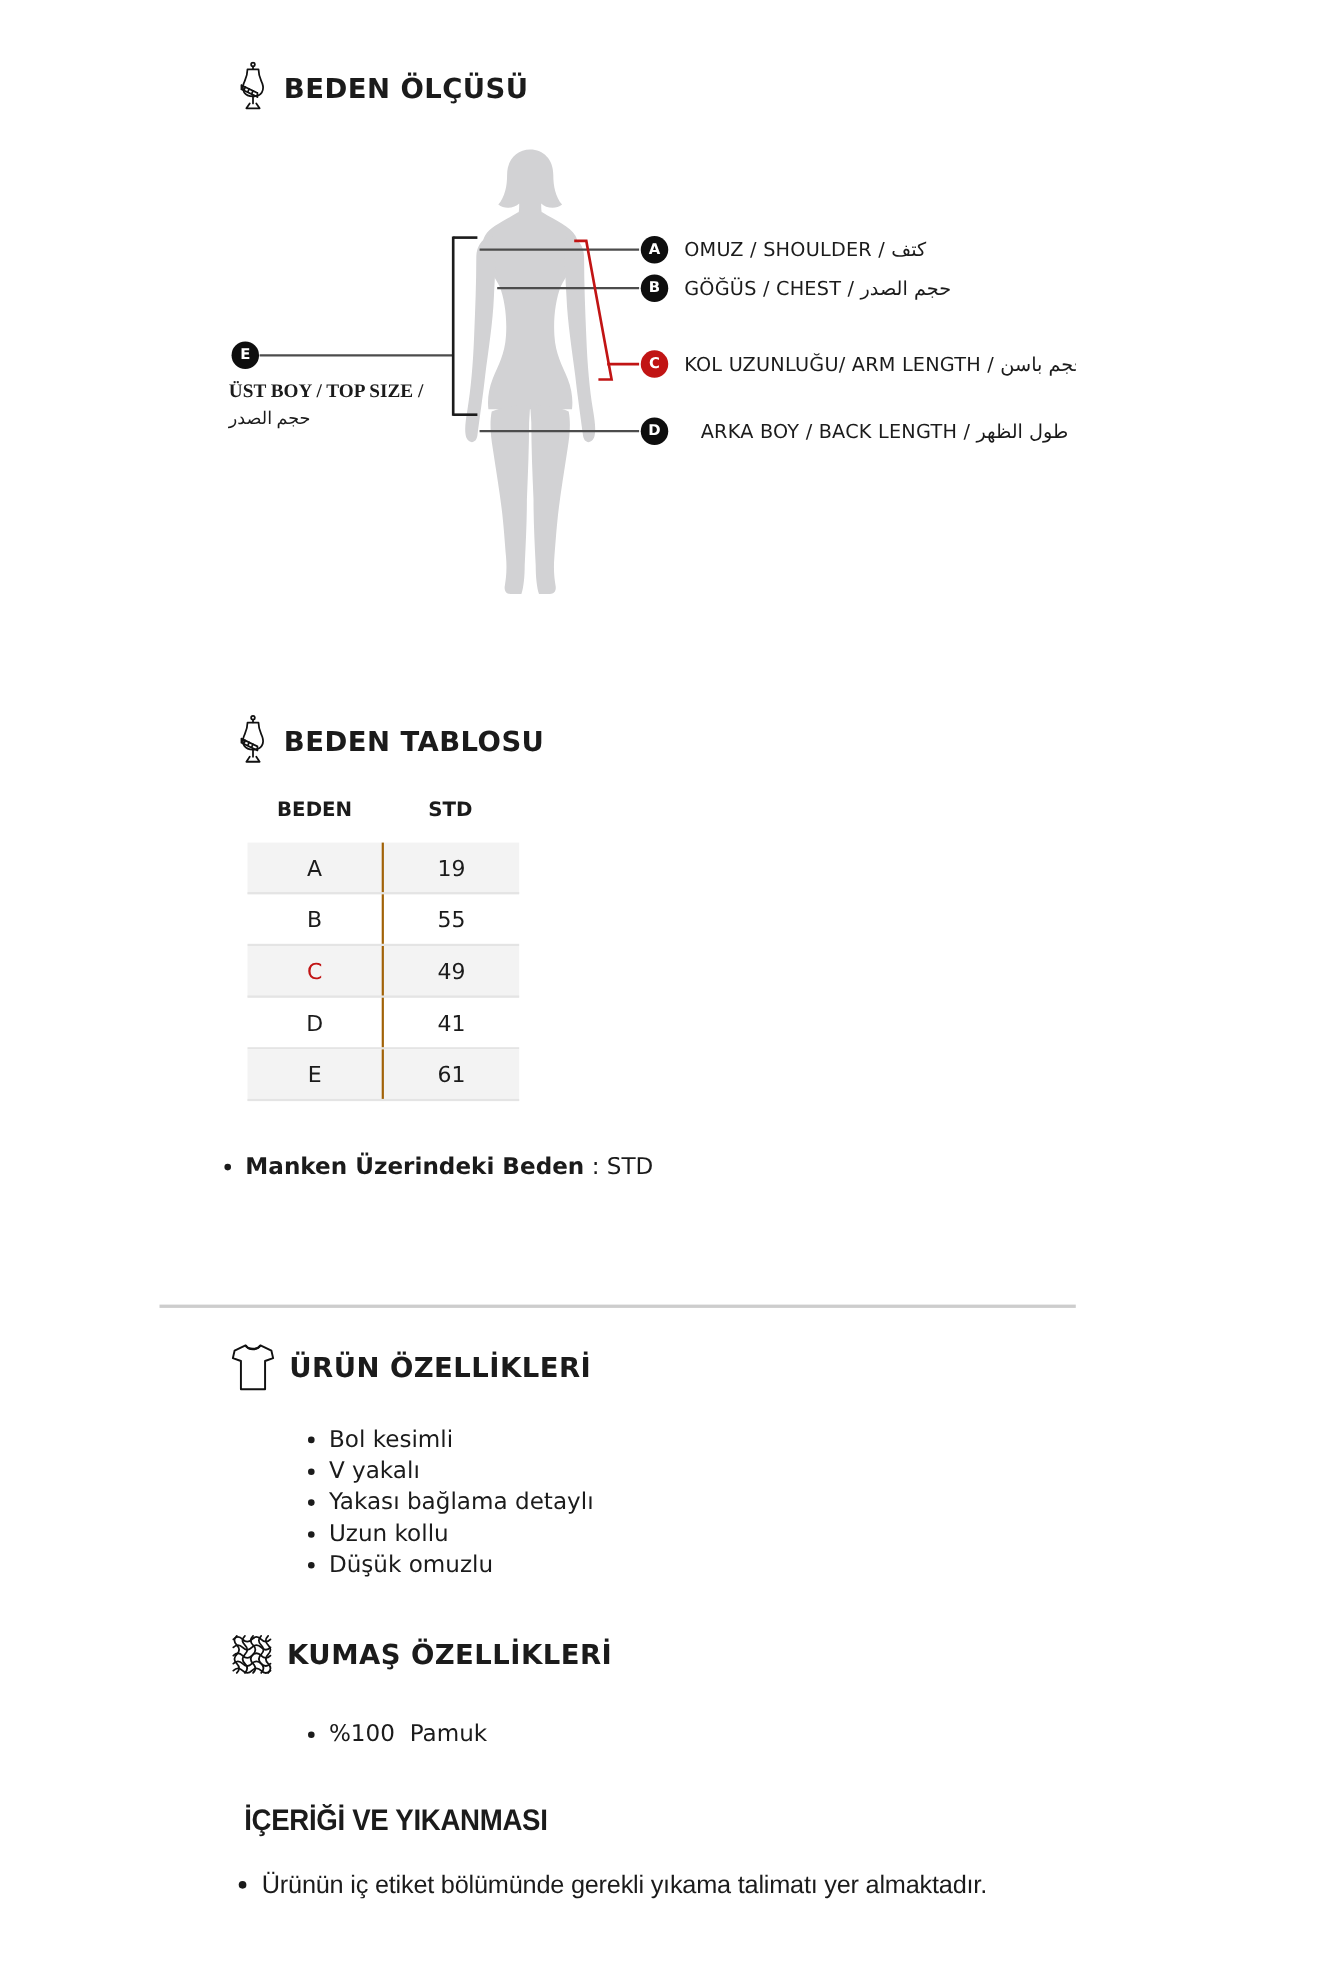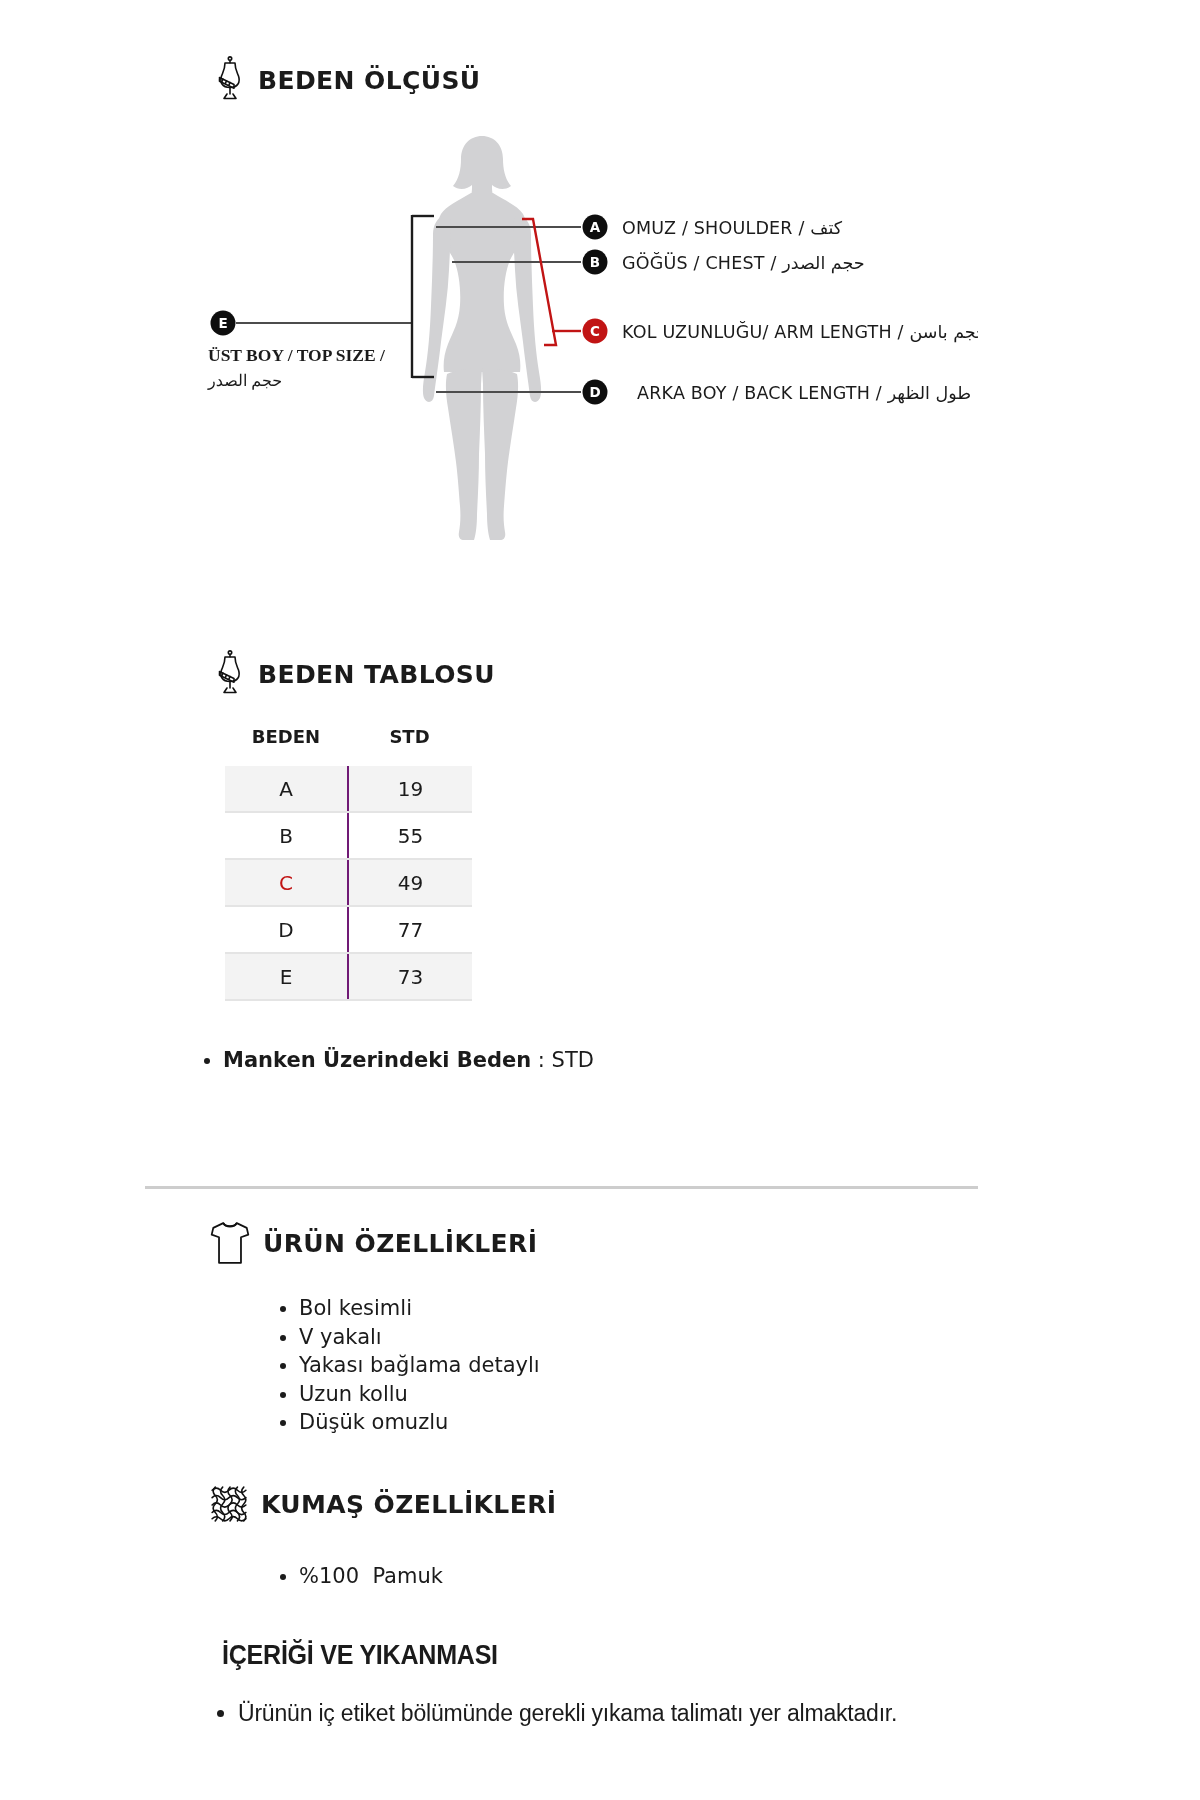--- a/index.html
+++ b/index.html
@@ -29,21 +29,21 @@
 
   
   .thead{position:absolute;left:225px;top:726px;width:247px;display:flex;font-weight:700;font-size:18px;}
   .thead .c1{width:122px;text-align:center;}
   .thead .c2{width:125px;text-align:center;}
   .stable{position:absolute;left:225px;top:766px;width:247px;}
   .srow{display:flex;height:45px;border-bottom:2px solid #e4e4e4;font-size:20px;}
   .srow:nth-child(odd){background:#f3f3f3;}
   .srow .c1,.srow .c2{display:flex;align-items:center;justify-content:center;}
   .srow .c1{width:122px;}
-  .srow .c2{width:123px;border-left:2px solid #701a75;}
+  .srow .c2{width:123px;border-left:2px solid #a16207;}
   .red-text{color:#c11414;}
 
   
   .mk{position:absolute;left:205px;top:1046px;margin:0;padding-left:18px;font-size:21px;line-height:29px;}
   .mk b{font-weight:700;}
   .mk .ln{white-space:pre-wrap;font-weight:400;}
 
   .divider{position:absolute;left:145px;top:1186px;width:912px;height:3px;background:#cdcdcd;}
 
   ul.blist{margin:13px;padding-left:18px;position:absolute;list-style:disc;}
@@ -137,25 +137,25 @@
     <div class="srow">
       <div class="c1">B</div>
       <div class="c2">55</div>
     </div>
     <div class="srow">
       <div class="c1 red-text">C</div>
       <div class="c2">49</div>
     </div>
     <div class="srow">
       <div class="c1">D</div>
-      <div class="c2">77</div>
+      <div class="c2">41</div>
     </div>
     <div class="srow">
       <div class="c1">E</div>
-      <div class="c2">73</div>
+      <div class="c2">61</div>
     </div>
   </div>
 
   <ul class="mk">
     <li>
       <b>Manken Üzerindeki Beden</b><span> : STD</span>
     </li>
   </ul>
 
   <div class="divider"></div>

